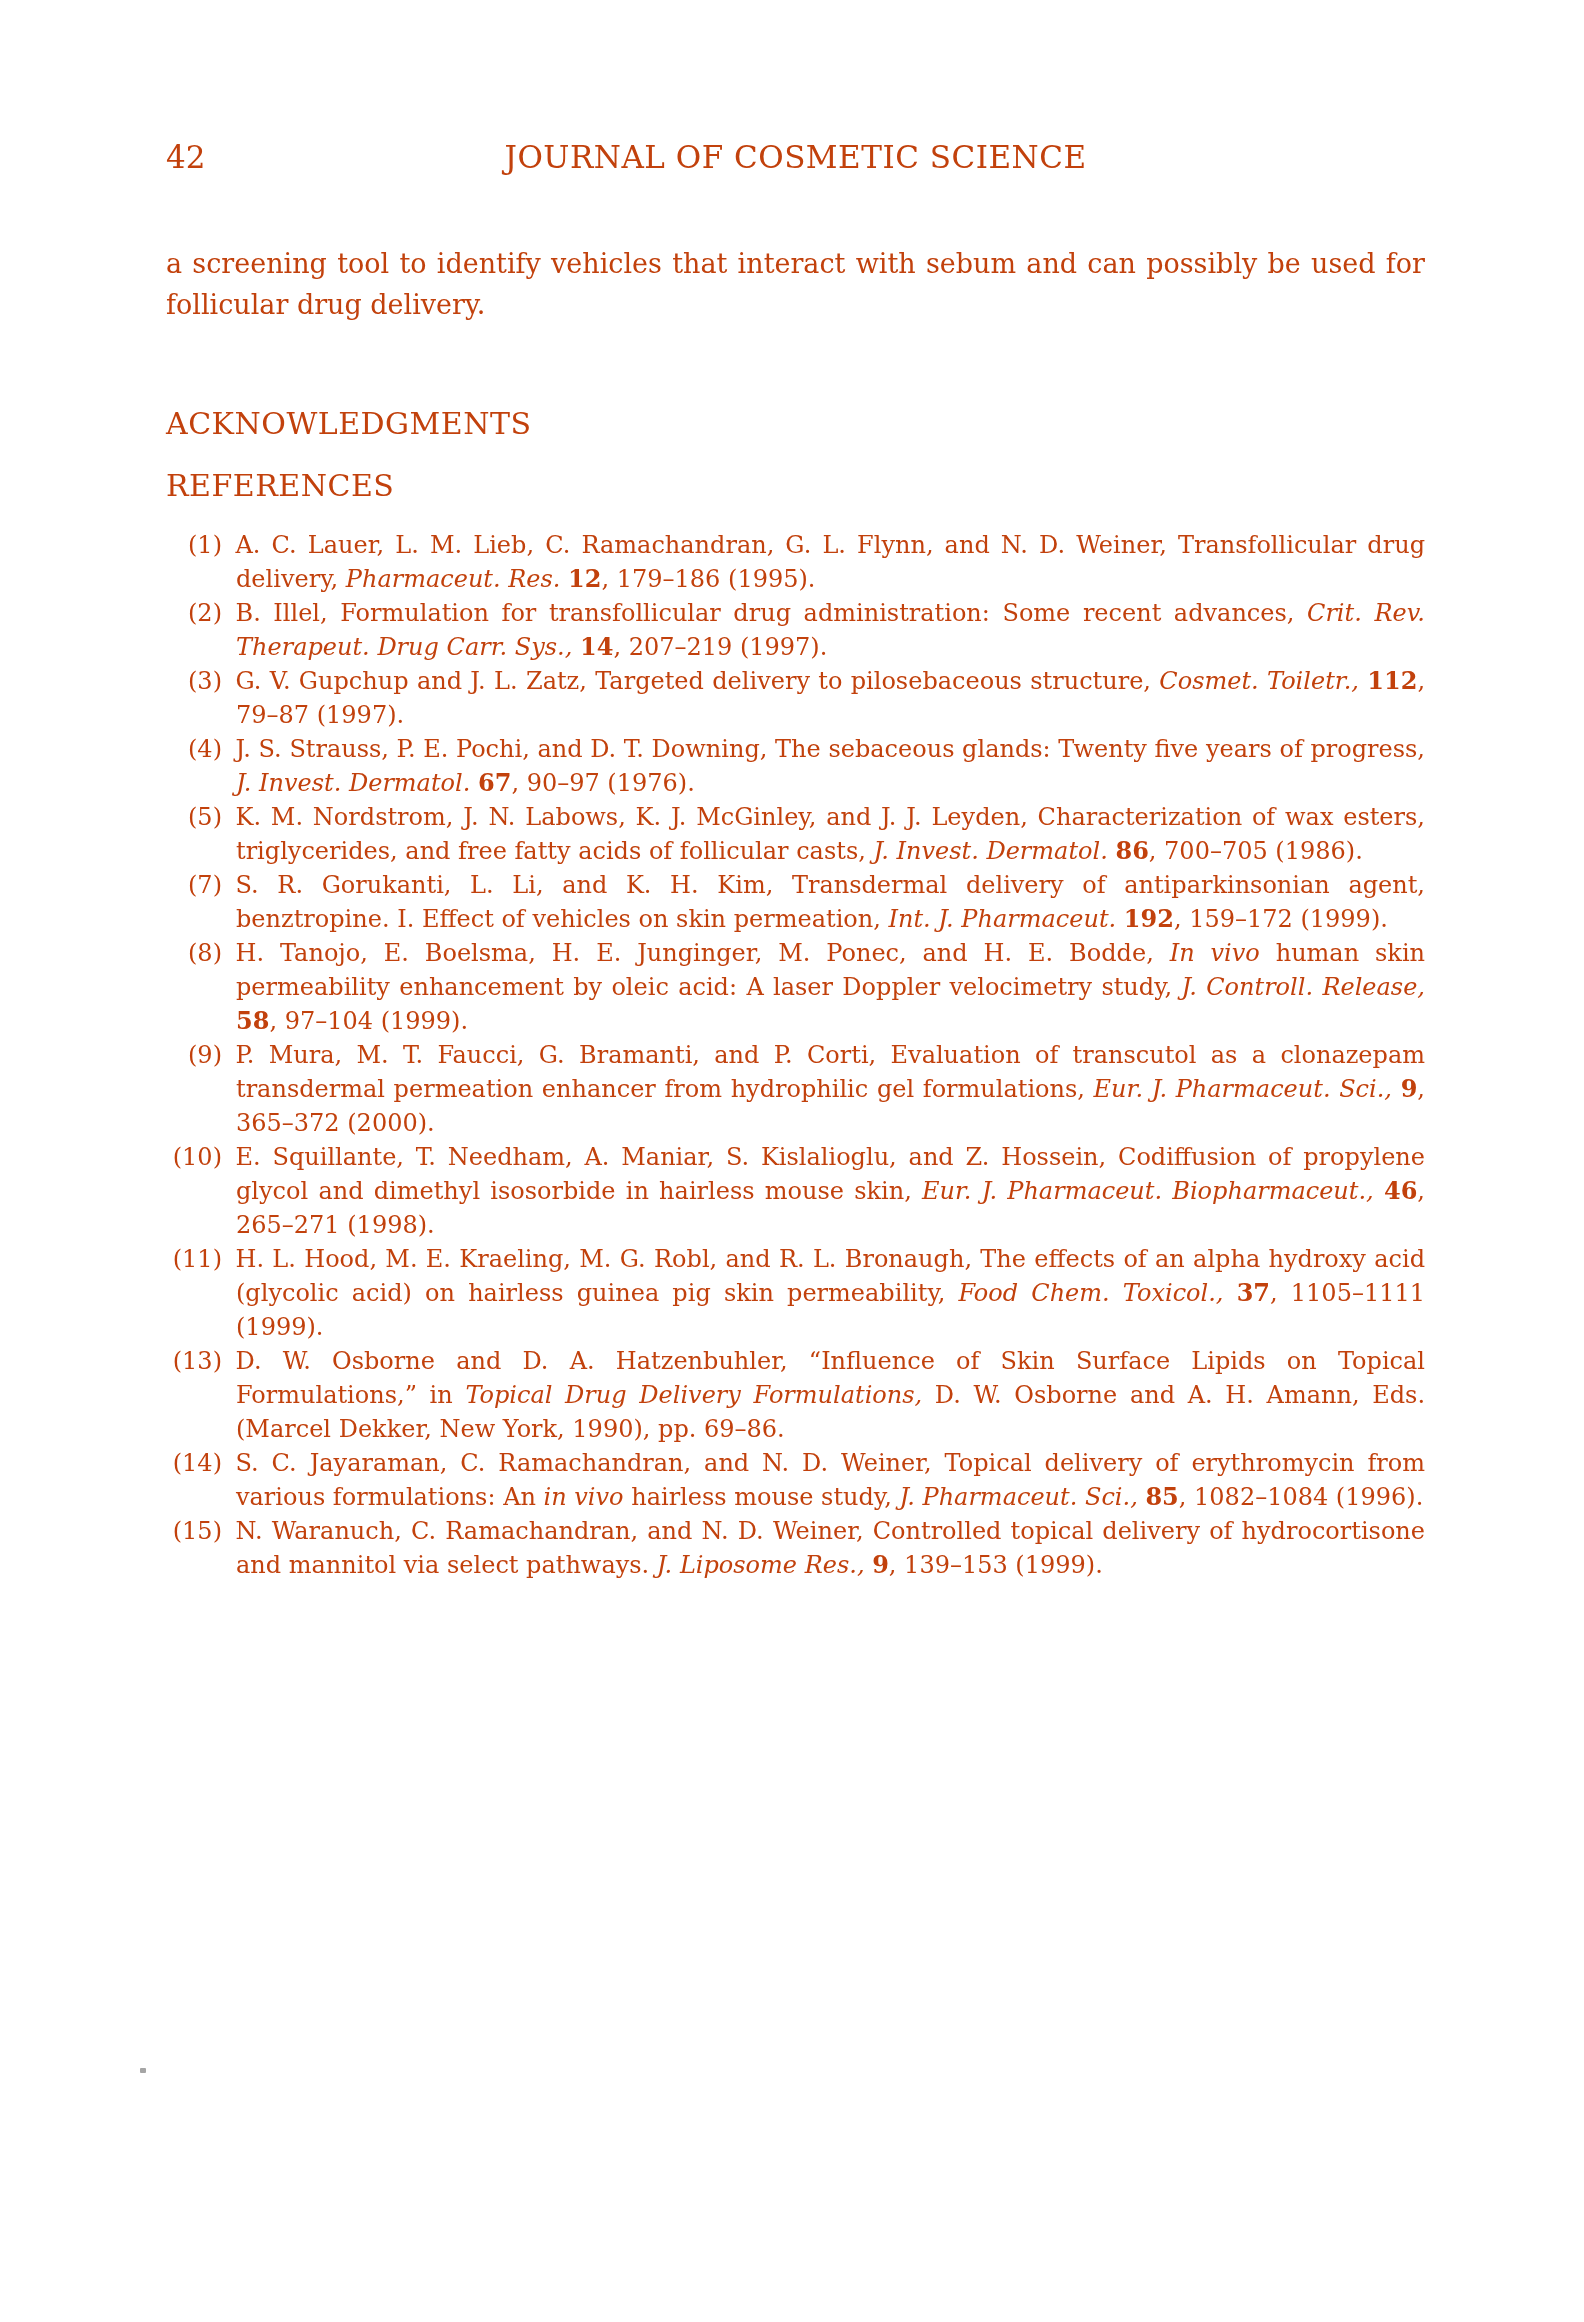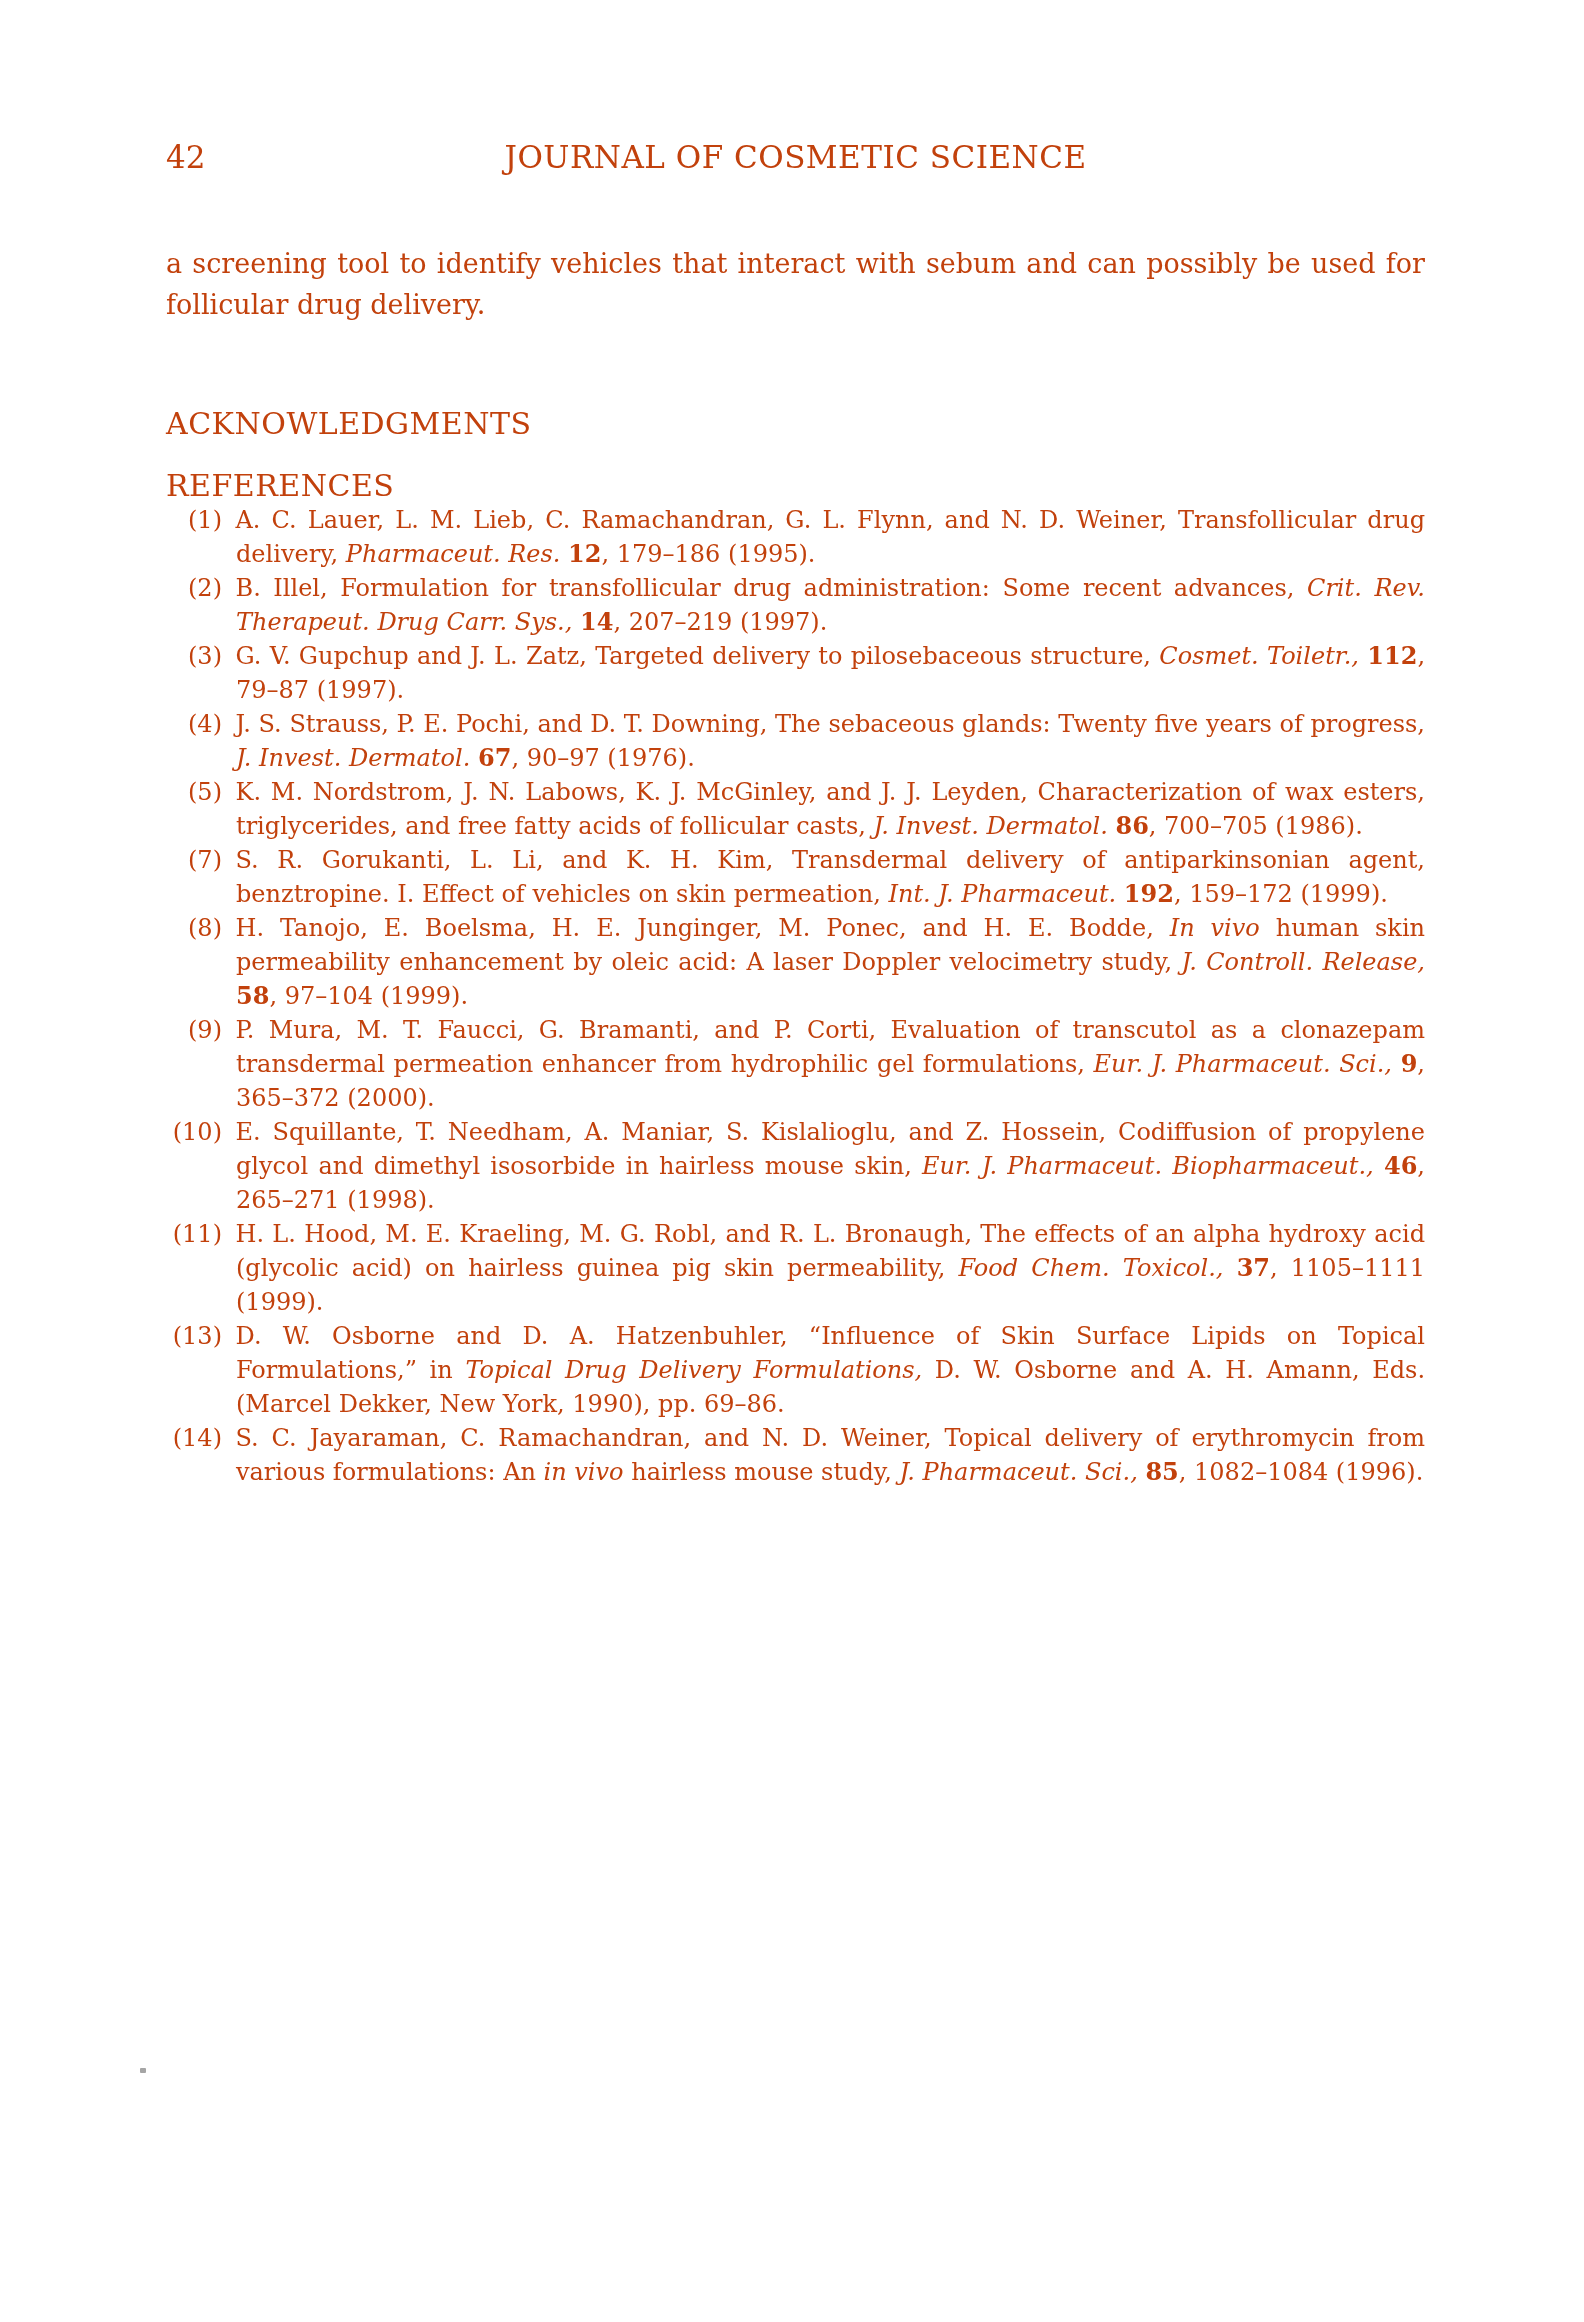--- a/index.html
+++ b/index.html
@@ -40,21 +40,21 @@
   .intro { margin-bottom: 81px; }
   .ack-par { margin-bottom: 81px; }
   .section-heading {
     font-size: 30px;
     font-weight: normal;
     letter-spacing: 0.5px;
     line-height: 35px;
     margin: 0;
   }
   .ack-heading { margin-bottom: 27px; }
-  .ref-heading { }
+  .ref-heading { margin-bottom: 25px; }
   .ref-list { font-size: 24px; line-height: 34px; }
   .ref-item {
     padding-left: 70px;
     text-indent: -70px;
     text-align: justify;
     margin: 0;
   }
   .ref-num {
     display: inline-block;
     width: 56px;
@@ -98,18 +98,19 @@
       <div class="ref-item"><span class="ref-num">(3)</span><span class="">G. V. Gupchup and J. L. Zatz, Targeted delivery to pilosebaceous structure, </span><span class="it">Cosmet. Toiletr.,</span><span class=""> </span><span class="bd">112</span><span class="">, 79–87 (1997).</span></div>
       <div class="ref-item"><span class="ref-num">(4)</span><span class="">J. S. Strauss, P. E. Pochi, and D. T. Downing, The sebaceous glands: Twenty five years of progress, </span><span class="it">J. Invest. Dermatol.</span><span class=""> </span><span class="bd">67</span><span class="">, 90–97 (1976).</span></div>
       <div class="ref-item"><span class="ref-num">(5)</span><span class="">K. M. Nordstrom, J. N. Labows, K. J. McGinley, and J. J. Leyden, Characterization of wax esters, triglycerides, and free fatty acids of follicular casts, </span><span class="it">J. Invest. Dermatol.</span><span class=""> </span><span class="bd">86</span><span class="">, 700–705 (1986).</span></div>
       <div class="ref-item"><span class="ref-num">(7)</span><span class="">S. R. Gorukanti, L. Li, and K. H. Kim, Transdermal delivery of antiparkinsonian agent, benztropine. I. Effect of vehicles on skin permeation, </span><span class="it">Int. J. Pharmaceut.</span><span class=""> </span><span class="bd">192</span><span class="">, 159–172 (1999).</span></div>
       <div class="ref-item"><span class="ref-num">(8)</span><span class="">H. Tanojo, E. Boelsma, H. E. Junginger, M. Ponec, and H. E. Bodde, </span><span class="it">In vivo</span><span class=""> human skin permeability enhancement by oleic acid: A laser Doppler velocimetry study, </span><span class="it">J. Controll. Release,</span><span class=""> </span><span class="bd">58</span><span class="">, 97–104 (1999).</span></div>
       <div class="ref-item"><span class="ref-num">(9)</span><span class="">P. Mura, M. T. Faucci, G. Bramanti, and P. Corti, Evaluation of transcutol as a clonazepam transdermal permeation enhancer from hydrophilic gel formulations, </span><span class="it">Eur. J. Pharmaceut. Sci.,</span><span class=""> </span><span class="bd">9</span><span class="">, 365–372 (2000).</span></div>
       <div class="ref-item"><span class="ref-num">(10)</span><span class="">E. Squillante, T. Needham, A. Maniar, S. Kislalioglu, and Z. Hossein, Codiffusion of propylene glycol and dimethyl isosorbide in hairless mouse skin, </span><span class="it">Eur. J. Pharmaceut. Biopharmaceut.,</span><span class=""> </span><span class="bd">46</span><span class="">, 265–271 (1998).</span></div>
       <div class="ref-item"><span class="ref-num">(11)</span><span class="">H. L. Hood, M. E. Kraeling, M. G. Robl, and R. L. Bronaugh, The effects of an alpha hydroxy acid (glycolic acid) on hairless guinea pig skin permeability, </span><span class="it">Food Chem. Toxicol.,</span><span class=""> </span><span class="bd">37</span><span class="">, 1105–1111 (1999).</span></div>
       <div class="ref-item"><span class="ref-num">(13)</span><span class="">D. W. Osborne and D. A. Hatzenbuhler, “Influence of Skin Surface Lipids on Topical Formulations,” in </span><span class="it">Topical Drug Delivery Formulations,</span><span class=""> D. W. Osborne and A. H. Amann, Eds. (Marcel Dekker, New York, 1990), pp. 69–86.</span></div>
       <div class="ref-item"><span class="ref-num">(14)</span><span class="">S. C. Jayaraman, C. Ramachandran, and N. D. Weiner, Topical delivery of erythromycin from various formulations: An </span><span class="it">in vivo</span><span class=""> hairless mouse study, </span><span class="it">J. Pharmaceut. Sci.,</span><span class=""> </span><span class="bd">85</span><span class="">, 1082–1084 (1996).</span></div>
+      <div class="ref-item"><span class="ref-num">(15)</span><span class="">N. Waranuch, C. Ramachandran, and N. D. Weiner, Controlled topical delivery of hydrocortisone and mannitol via select pathways. </span><span class="it">J. Liposome Res.,</span><span class=""> </span><span class="bd">9</span><span class="">, 139–153 (1999).</span></div>
     </div>
 
   <div class="speck"></div>
 
 </div>
 
 
 </body></html>

